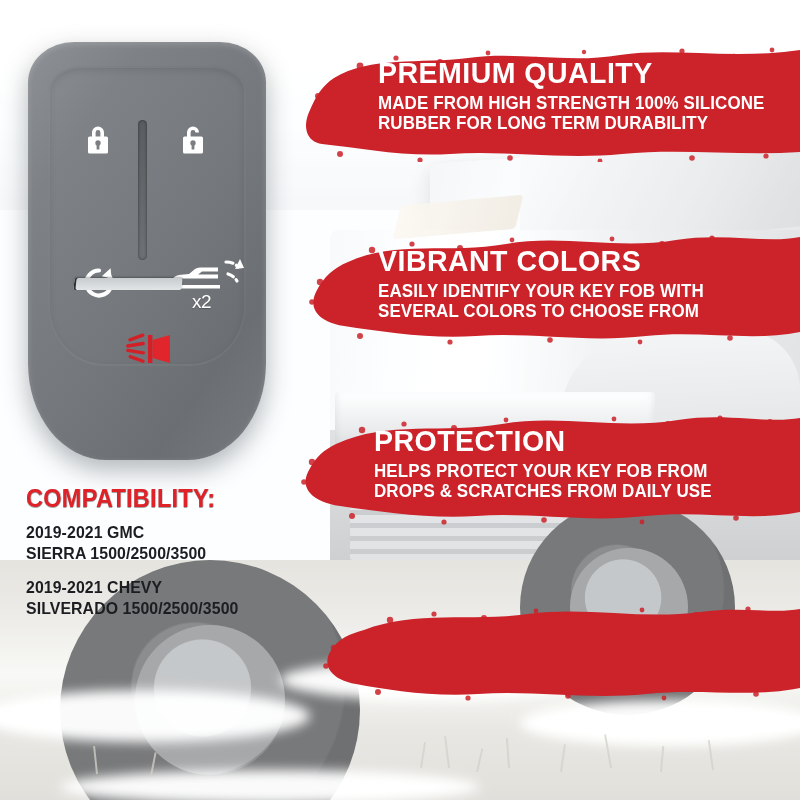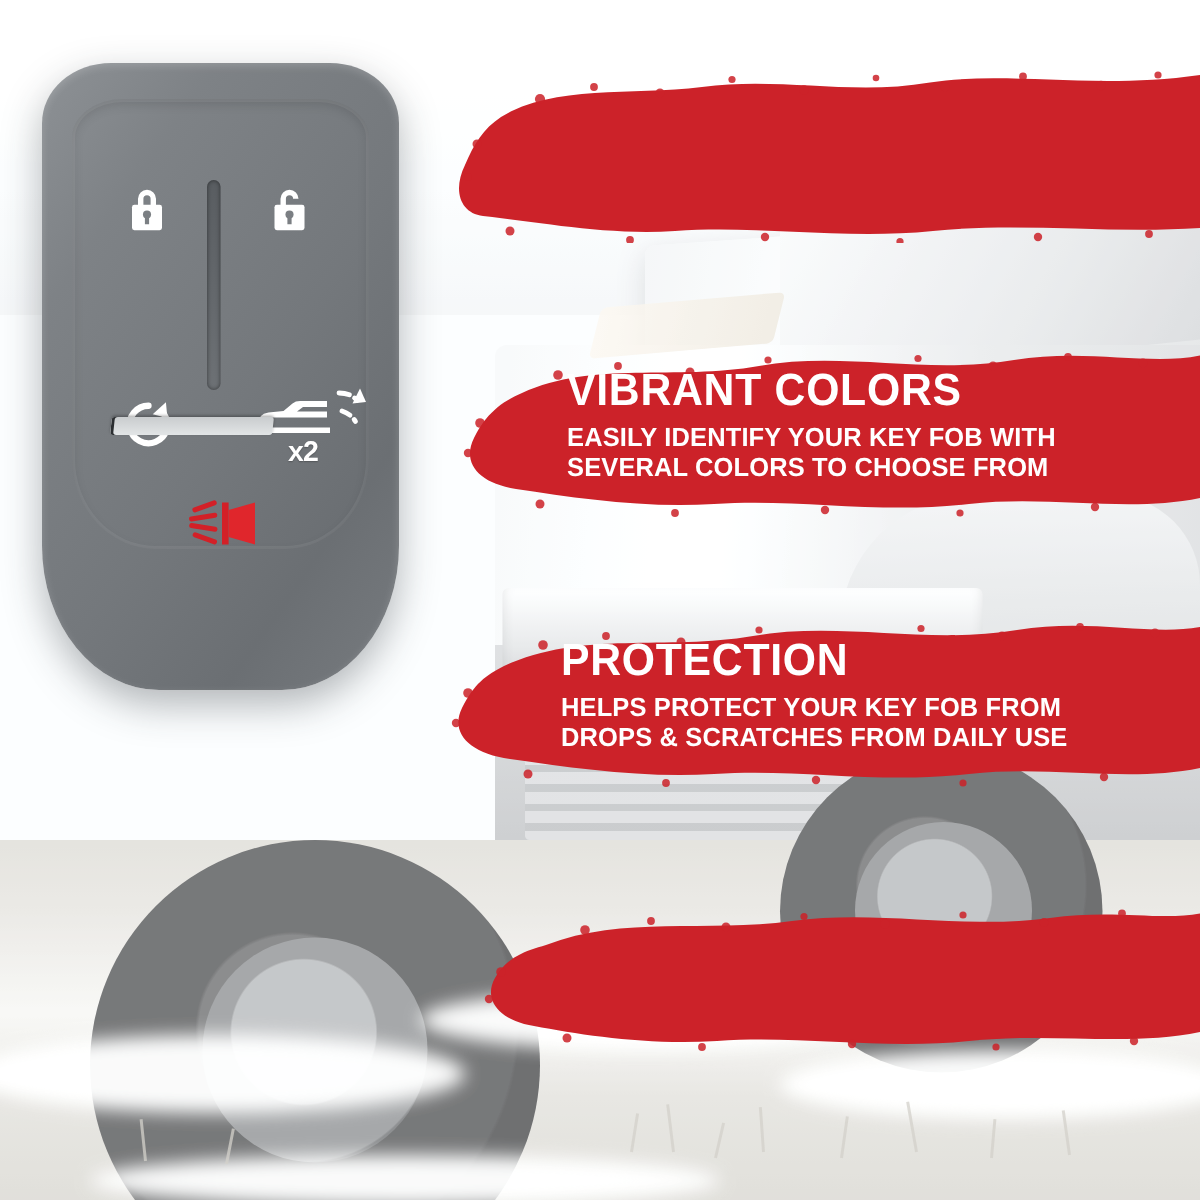--- a/index.html
+++ b/index.html
@@ -64,21 +64,21 @@
       box-shadow:0 10px 26px rgba(40,46,52,.35),inset 0 2px 6px rgba(255,255,255,.18);}
   .fob-inner{position:absolute;left:20px;top:24px;width:198px;height:300px;
       border-radius:34px 34px 56px 56px/26px 26px 60px 60px;
       box-shadow:inset 0 0 0 2px rgba(255,255,255,.07),inset 0 3px 8px rgba(0,0,0,.14);}
   .fob-slot{position:absolute;left:46px;top:236px;width:108px;height:12px;
       transform:skewX(-6deg);background:linear-gradient(#c9ccce,#e2e5e6);border-radius:2px;
       box-shadow:inset 2px 0 0 #2b2e31,0 -1px 2px rgba(0,0,0,.3);}
   .fob-groove{position:absolute;left:110px;top:78px;width:9px;height:140px;border-radius:6px;
       background:linear-gradient(#595d61,#6d7175);box-shadow:inset 0 0 3px rgba(0,0,0,.5);}
   .btn-ico{position:absolute;}
-  .ico-x2{position:absolute;left:164px;top:249px;color:#fff;font-weight:bold;font-size:19px;
+  .ico-x2{position:absolute;left:164px;top:249px;color:#fff;font-weight:normal;font-size:19px;
       letter-spacing:-.5px;text-shadow:0 1px 1px rgba(0,0,0,.25);text-align:right;}
 
   
   .compat{position:absolute;left:26px;top:484px;width:300px;}
   .compat-h{font-size:25px;font-weight:bold;letter-spacing:.3px;color:#e02127;
       text-transform:uppercase;transform:scaleX(.94);transform-origin:left center;
       text-shadow:0 1px 0 rgba(90,92,95,.55),1px 0 0 rgba(90,92,95,.35);}
   .compat-l{font-size:16.5px;font-weight:bold;color:#1b1d20;line-height:1.28;
       letter-spacing:.1px;transform:scaleX(.96);transform-origin:left center;white-space:nowrap;}
   .compat-gap{height:13px;}
@@ -201,20 +201,25 @@
         <circle cx="18" cy="52" r="3"></circle>
           <circle cx="12" cy="74" r="2.6"></circle>
         <circle cx="40" cy="110" r="3"></circle>
           <circle cx="120" cy="116" r="2.6"></circle>
         <circle cx="210" cy="114" r="2.8"></circle>
           <circle cx="300" cy="117" r="2.4"></circle>
         <circle cx="392" cy="114" r="2.8"></circle>
           <circle cx="466" cy="112" r="2.6"></circle>
       </g>
     </svg>
+    <div class="ptxt" style="padding:14px 0 0 78px;">
+      <div class="b-title" style="font-size:30px;">PREMIUM QUALITY</div>
+      <div class="b-sub" style="font-size:17.5px;margin-top:6px;">MADE FROM HIGH STRENGTH 100% SILICONE</div>
+      <div class="b-sub" style="font-size:17.5px;">RUBBER FOR LONG TERM DURABILITY</div>
+    </div>
   </div>
 
   <div class="banner" style="left:300px;top:232px;width:500px;height:120px;">
     <svg class="paint" viewBox="0 0 500 120" preserveAspectRatio="none">
       <path d="M48,30 C96,8 150,22 206,12 C262,2 318,18 376,8 C424,0 466,12 500,5
                L500,100 C452,110 400,98 346,104 C286,111 232,100 176,104
                C130,107 84,100 44,94 C18,90 8,76 16,60 C24,44 34,36 48,30 Z" fill="#cc2229"></path>
       <g fill="#cc2229" opacity=".85">
         <circle cx="72" cy="18" r="3.2"></circle>
           <circle cx="112" cy="12" r="2.6"></circle>
@@ -290,14 +295,23 @@
           <circle cx="14" cy="62" r="2.8"></circle>
         <circle cx="66" cy="88" r="3"></circle>
           <circle cx="156" cy="94" r="2.6"></circle>
         <circle cx="256" cy="92" r="2.8"></circle>
           <circle cx="352" cy="94" r="2.4"></circle>
         <circle cx="444" cy="90" r="2.8"></circle>
       </g>
     </svg>
   </div>
 
+  <div class="compat">
+    <div class="compat-h">COMPATIBILITY:</div>
+    <div style="height:9px;"></div>
+    <div class="compat-l">2019-2021 GMC</div>
+    <div class="compat-l">SIERRA 1500/2500/3500</div>
+    <div class="compat-gap"></div>
+    <div class="compat-l">2019-2021 CHEVY</div>
+    <div class="compat-l">SILVERADO 1500/2500/3500</div>
+  </div>
 
 </div>
 
 </body></html>

